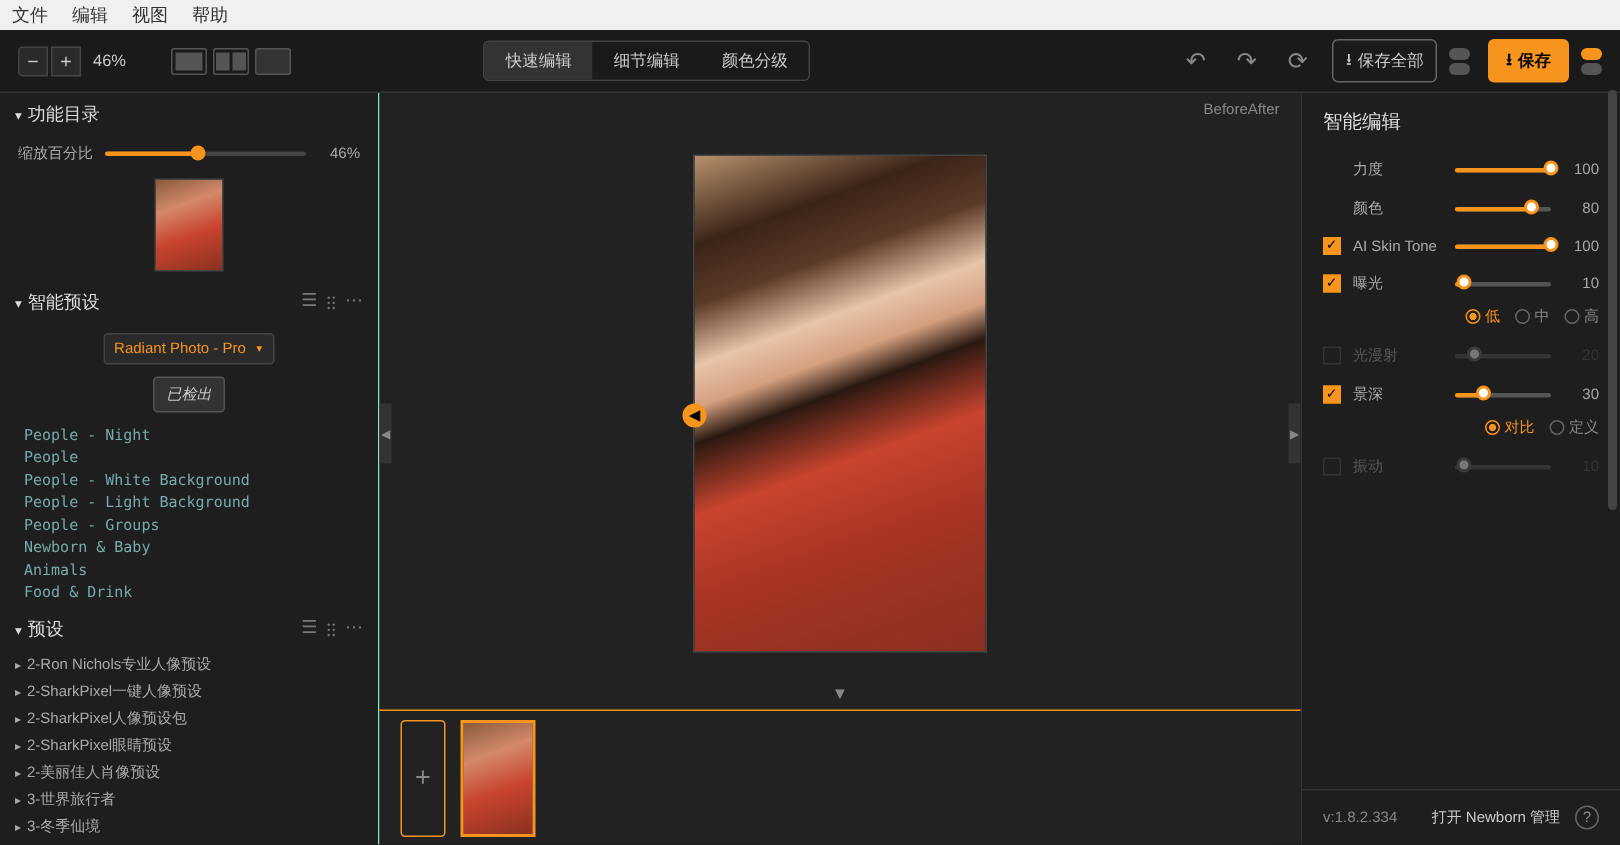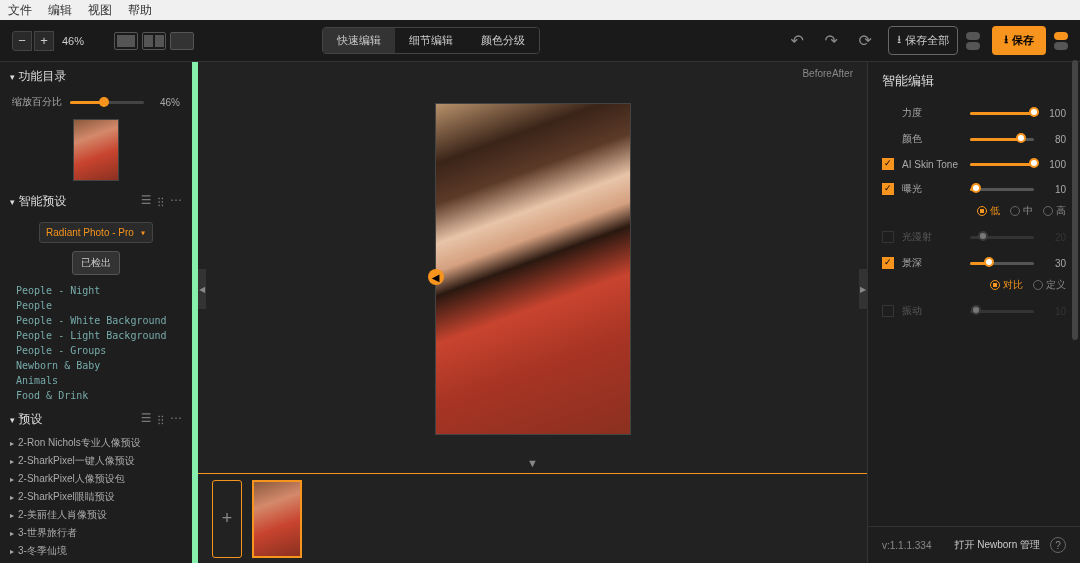--- a/index.html
+++ b/index.html
@@ -21,35 +21,35 @@
 .tab { padding: 5px 14px; font-size: 11px; cursor: pointer; background: #1a1a1a; }
 .tab.active { background: #333; }
 .tool-right { display: flex; align-items: center; gap: 12px; margin-left: auto; }
 .icon-btn { width: 22px; height: 22px; color: #888; cursor: pointer; display: flex; align-items: center; justify-content: center; font-size: 16px; }
 .save-all { border: 1px solid #666; border-radius: 4px; padding: 4px 8px; font-size: 11px; display: flex; align-items: center; gap: 4px; cursor: pointer; }
 .toggle-pair { display: flex; flex-direction: column; gap: 2px; margin-left: -4px; }
 .toggle-pair span { width: 14px; height: 8px; border-radius: 4px; background: #555; }
 .toggle-pair span.on { background: #f7941d; }
 .save-btn { background: #f7941d; color: #000; border-radius: 4px; padding: 5px 12px; font-size: 11px; display: flex; align-items: center; gap: 4px; cursor: pointer; font-weight: bold; }
 .main { display: flex; height: 501px; }
-.left-panel { width: 198px; background: #1e1e1e; overflow-y: auto; border-right: 6px solid #86efac; }
+.left-panel { width: 253px; background: #1e1e1e; overflow-y: auto; border-right: 1px solid #86efac; }
 .section-hdr { display: flex; align-items: center; padding: 6px 10px; color: #ddd; font-size: 12px; cursor: pointer; }
 .section-hdr::before { content: "▾"; margin-right: 4px; font-size: 9px; }
 .hdr-icons { margin-left: auto; display: flex; gap: 6px; color: #777; }
 .hdr-icons span { cursor: pointer; font-size: 12px; }
 .slider-row { display: flex; align-items: center; padding: 4px 12px; gap: 8px; }
 .slider-label { width: 50px; color: #aaa; font-size: 10px; }
 .slider-track { flex: 1; height: 3px; background: #444; position: relative; border-radius: 2px; }
 .slider-fill { position: absolute; height: 100%; background: #f7941d; border-radius: 2px; }
 .slider-thumb { position: absolute; width: 10px; height: 10px; background: #f7941d; border-radius: 50%; top: -4px; transform: translateX(-50%); }
 .slider-val { width: 28px; text-align: right; color: #aaa; font-size: 10px; }
 .thumb-preview { width: 46px; height: 62px; margin: 6px auto; border: 1px solid #444; background: linear-gradient(160deg, #8b5a3c 0%, #d4896b 30%, #c8442f 60%, #8b3020 100%); }
 .preset-select-row { display: flex; padding: 6px 10px; gap: 8px; align-items: center; flex-direction: column; }
 .preset-select { flex: 1; background: #2a2a2a; border: 1px solid #444; color: #f7941d; padding: 4px 6px; font-size: 10px; border-radius: 3px; cursor: pointer; font-family: monospace; }
-.detect-btn { background: #333; border: 1px solid #555; padding: 4px 8px; font-size: 10px; color: #ccc; border-radius: 3px; cursor: pointer; }
+.detect-btn { background: #333; border: 1px solid #555; padding: 4px 8px; font-size: 10px; color: #ccc; border-radius: 3px; cursor: pointer; font-style: italic; }
 .preset-list { padding: 2px 16px; }
 .preset-item { color: #7aa; font-size: 10px; padding: 2px 0; cursor: pointer; font-family: monospace; }
 .preset-cat { display: flex; align-items: center; padding: 2px 10px; color: #aaa; font-size: 10px; cursor: pointer; }
 .preset-cat::before { content: "▸"; margin-right: 4px; font-size: 8px; }
 .center { flex: 1; background: #222; display: flex; flex-direction: column; position: relative; }
 .canvas-labels { display: flex; justify-content: flex-end; padding: 6px 14px; color: #888; font-size: 10px; }
 .canvas-area { flex: 1; display: flex; align-items: center; justify-content: center; position: relative; }
 .collapse-handle { position: absolute; top: 50%; width: 8px; height: 40px; background: #333; cursor: pointer; display: flex; align-items: center; justify-content: center; color: #888; font-size: 8px; }
 .collapse-left { left: 0; }
 .collapse-right { right: 0; }
@@ -301,18 +301,18 @@
       <div class="param-chk"></div>
       <span class="param-label">振动</span>
       <div class="param-slider">
           <div class="param-thumb" style="left:10%;border-color:#666"></div>
         </div>
       <span class="param-val dim">10</span>
     </div>
     <div class="scroll-indicator" style="top:60px;height:280px"></div>
 
     <div class="rp-footer">
-      <span>v:1.1.1.334</span>
+      <span>v:1.8.2.334</span>
       <span class="link">打开 Newborn 管理</span>
       <div class="help">?</div>
     </div>
   </div>
 </div>
 
 </body></html>

